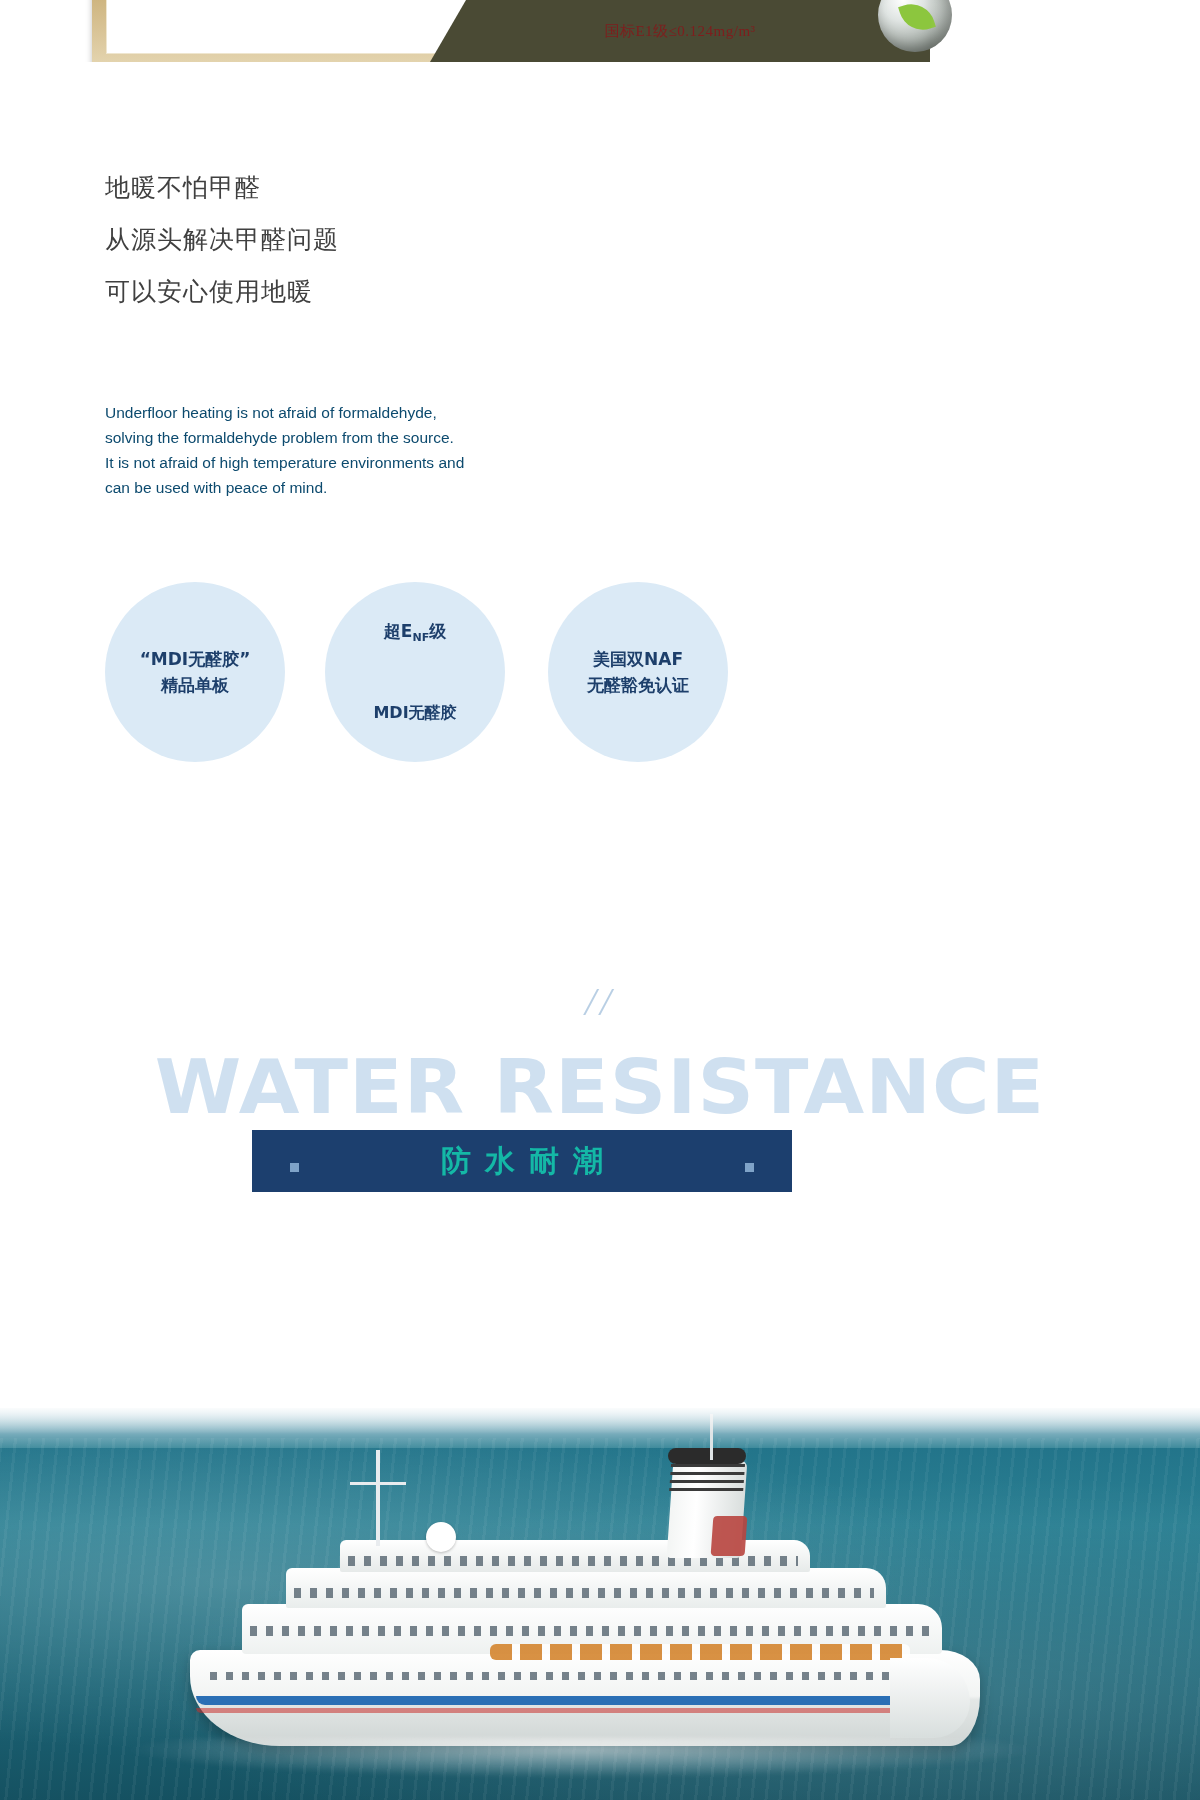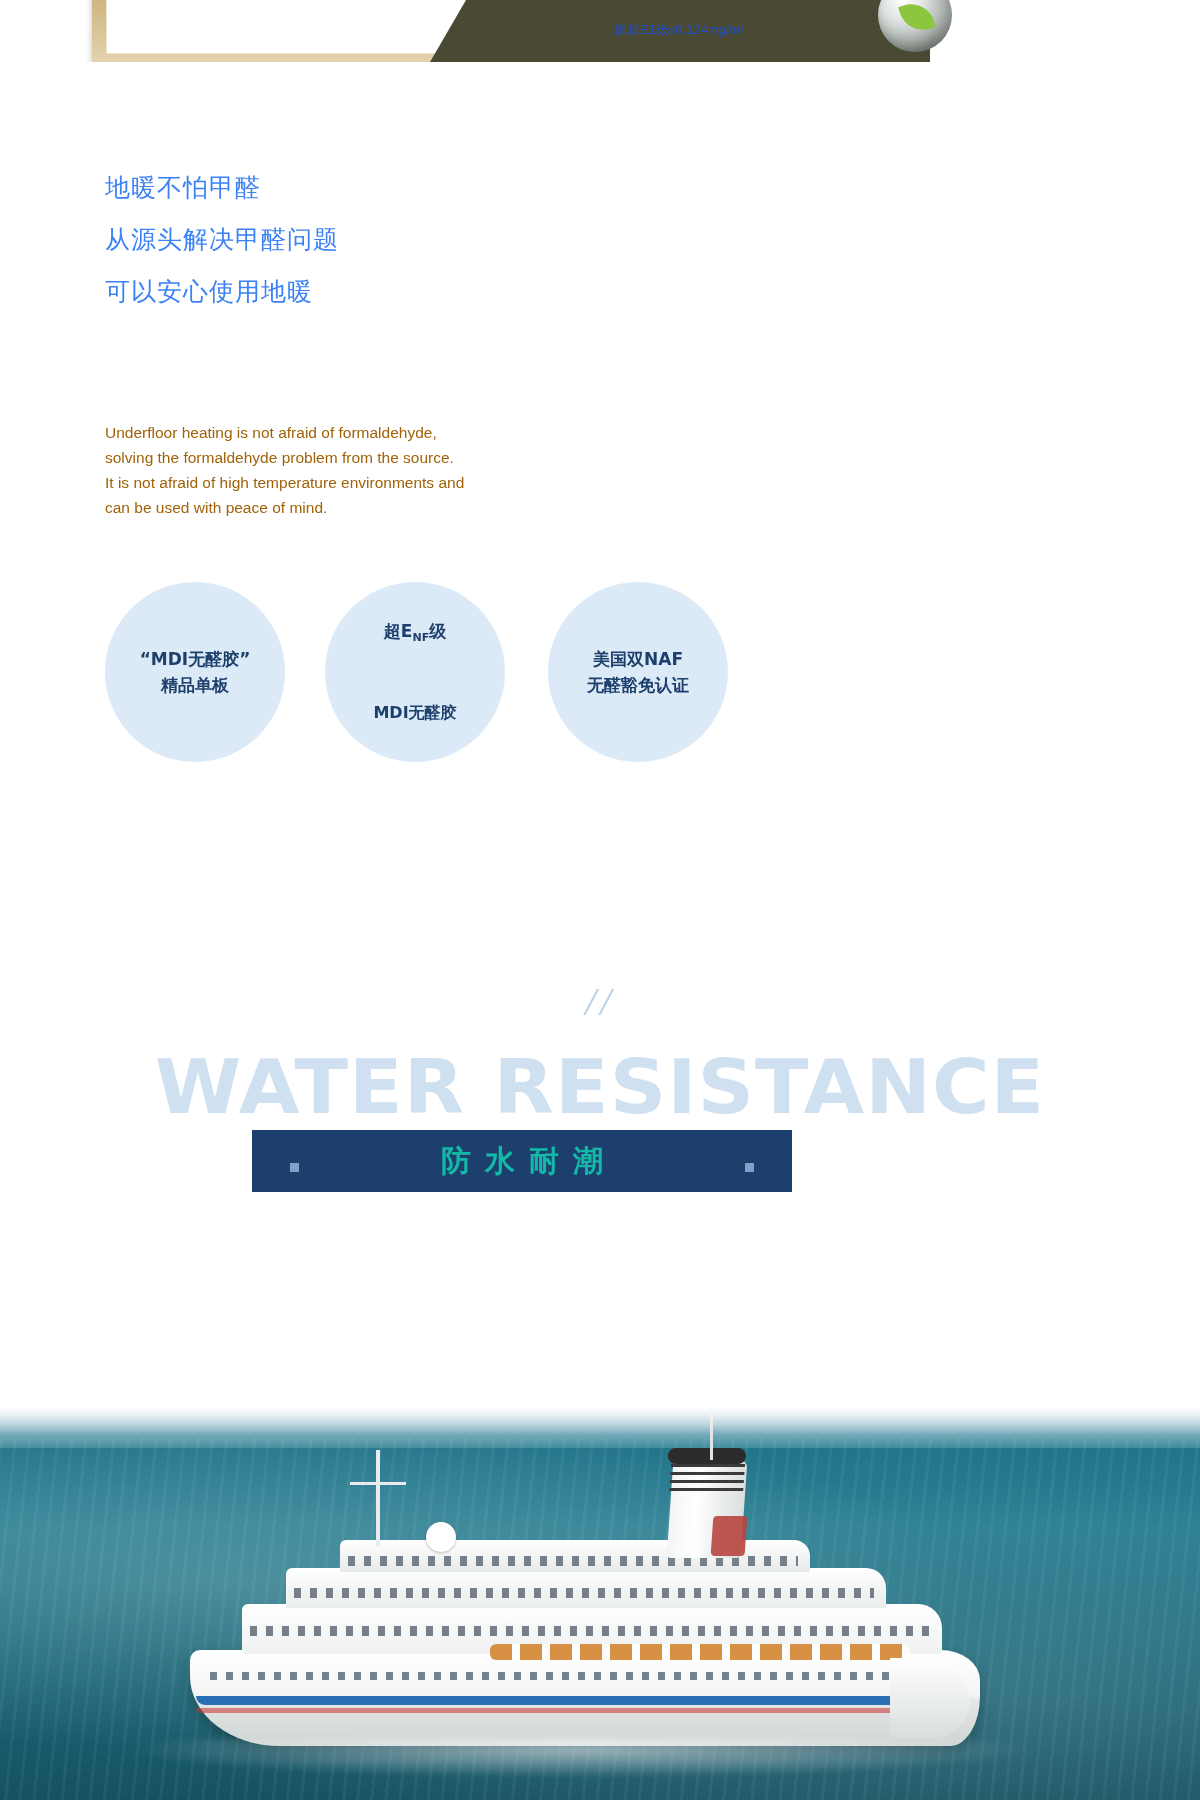--- a/index.html
+++ b/index.html
@@ -42,24 +42,24 @@
     left: 430px; top: 0;
     width: 500px; height: 62px;
     background: #4a4a34;
     clip-path: polygon(36px 0, 500px 0, 500px 62px, 0 62px);
   }
   .top-strip .dark-band-text {
     position: absolute;
     left: 430px; top: 22px;
     width: 500px;
     text-align: center;
-    color: #1d4ed8;
-    font-size: 12px;
+    color: #7f1d1d;
+    font-size: 15px;
     letter-spacing: 0.5px;
-    font-family: Liberation Sans, sans-serif;
+    font-family: Liberation Serif, serif;
   }
   .top-strip .globe {
     position: absolute;
     left: 878px; top: -22px;
     width: 74px; height: 74px;
     border-radius: 50%;
     background: radial-gradient(circle at 34% 30%, #ffffff 0%, #dfe4e2 30%, #8e968f 75%, #5f665f 100%);
     box-shadow: inset -4px -6px 12px rgba(0,0,0,0.25);
   }
   .top-strip .globe-leaf {
@@ -85,35 +85,34 @@
   
   .headlines {
     position: absolute;
     left: 105px;
     top: 162px;
     width: 620px;
   }
   .headlines .hl {
     font-size: 25px;
     line-height: 52px;
-    color: #3b82f6;
+    color: #404040;
     letter-spacing: 1px;
     font-family: "DejaVu Sans", "Liberation Sans", sans-serif;
   }
   .en-block {
     position: absolute;
     left: 105px;
     top: 400px;
     width: 474px;
     font-size: 15.5px;
     line-height: 25px;
-    color: #a16207;
+    color: #0c4a6e;
     text-align: justify;
     text-justify: inter-word;
-    margin-top: 20px;
   }
   .en-block p { margin: 0; }
 
   
   .badges {
     position: absolute;
     left: 105px;
     top: 582px;
     width: 1000px;
     height: 185px;

